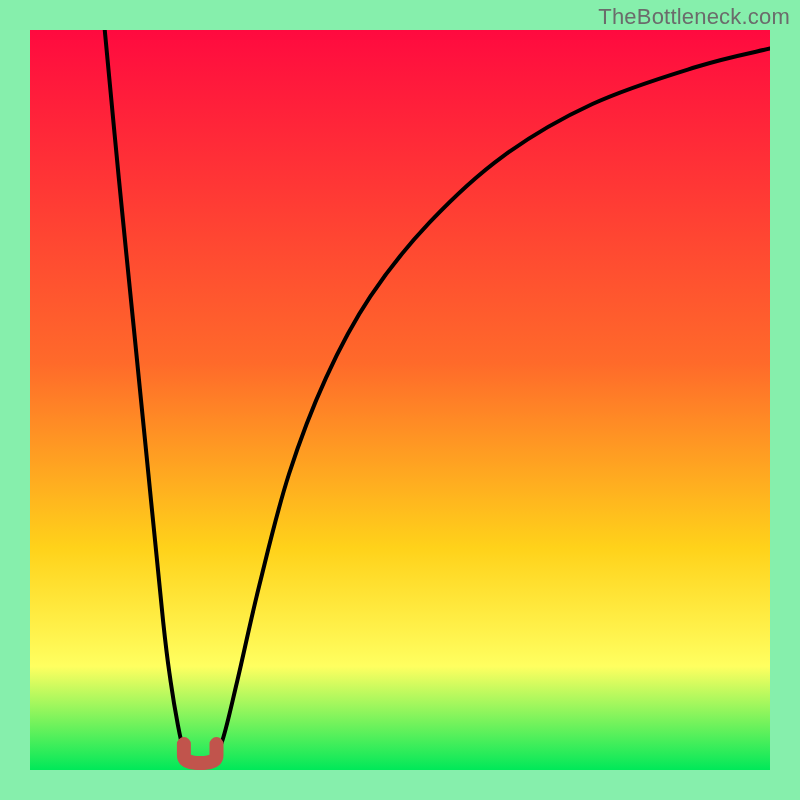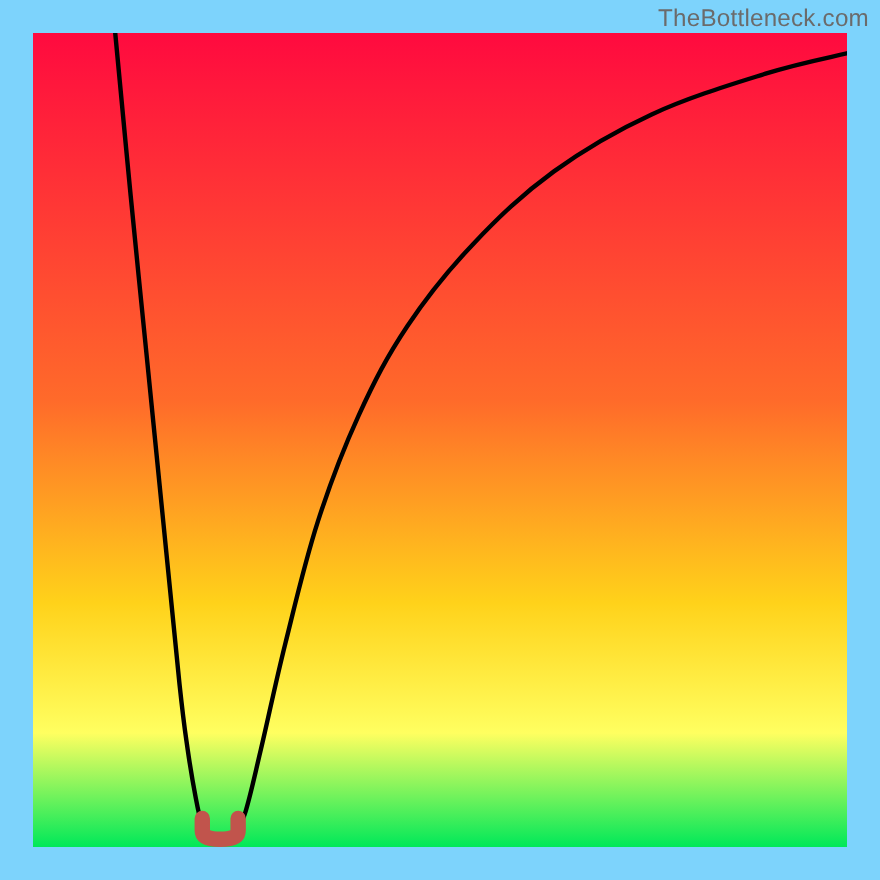--- a/index.html
+++ b/index.html
@@ -8,21 +8,21 @@
     width: 800px;
     height: 800px;
     background: #000;
     overflow: hidden;
     font-family: Arial, Helvetica, sans-serif;
   }
   .stage {
     position: relative;
     width: 800px;
     height: 800px;
-    background: #7dd3fc;
+    background: #86efac;
   }
   .plot {
     position: absolute;
     left: 30px;
     top: 30px;
     width: 740px;
     height: 740px;
   }
   .attribution {
     position: absolute;

